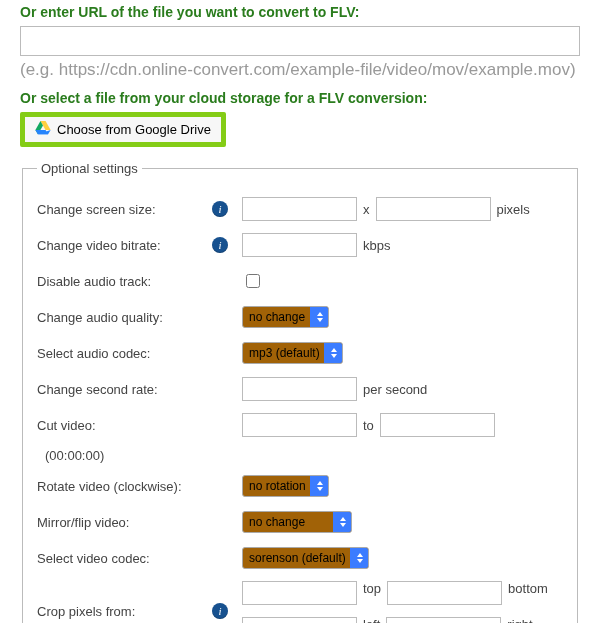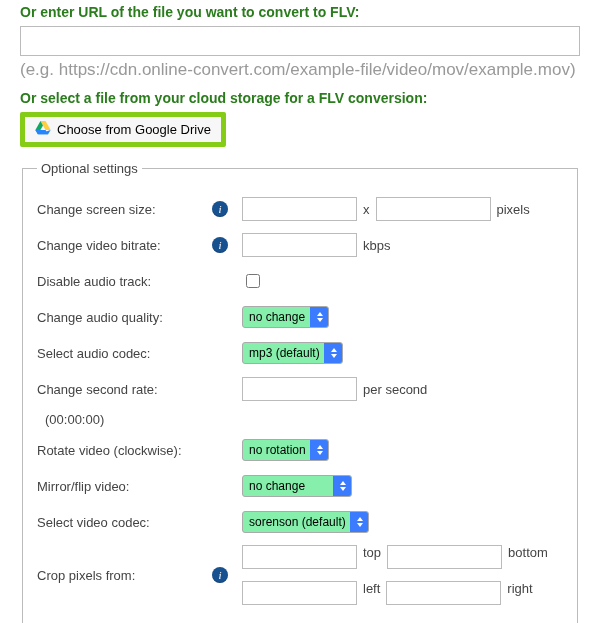--- a/index.html
+++ b/index.html
@@ -111,21 +111,21 @@
   
   .sel {
     position: relative;
     display: inline-block;
   }
   .sel select {
     appearance: none;
     -webkit-appearance: none;
     -moz-appearance: none;
     border: 1px solid #aaa;
-    background: #86efac;
+    background: #a16207;
     font-size: 12px;
     height: 22px;
     padding: 2px 22px 2px 6px;
     border-radius: 3px;
   }
   .sel::after {
     content: "";
     position: absolute;
     right: 1px;
     top: 1px;
@@ -259,20 +259,29 @@
 
     <div class="row">
       <div class="label-col">Change second rate:</div>
       <div class="info-col"></div>
       <div class="field-col">
         <input type="text" class="sm" value="" style="">
         <span class="unit">per second</span>
       </div>
     </div>
 
+    <div class="row">
+      <div class="label-col">Cut video:</div>
+      <div class="info-col"></div>
+      <div class="field-col">
+        <input type="text" class="sm" value="" style="">
+        <span class="unit">to</span>
+        <input type="text" class="sm" value="" style="">
+      </div>
+    </div>
     <div class="sub-note">(00:00:00)</div>
 
     <div class="row">
       <div class="label-col">Rotate video (clockwise):</div>
       <div class="info-col"></div>
       <div class="field-col">
         <span class="sel">
           <span class="chev-up"></span>
           <select>
             <option>no rotation</option>

